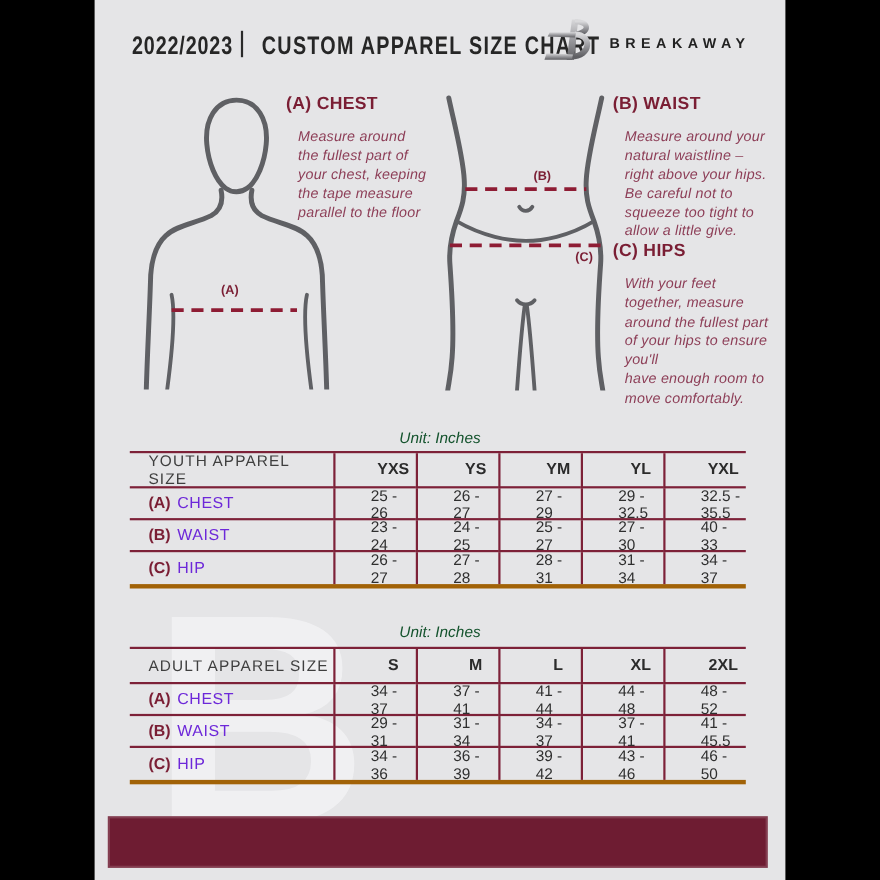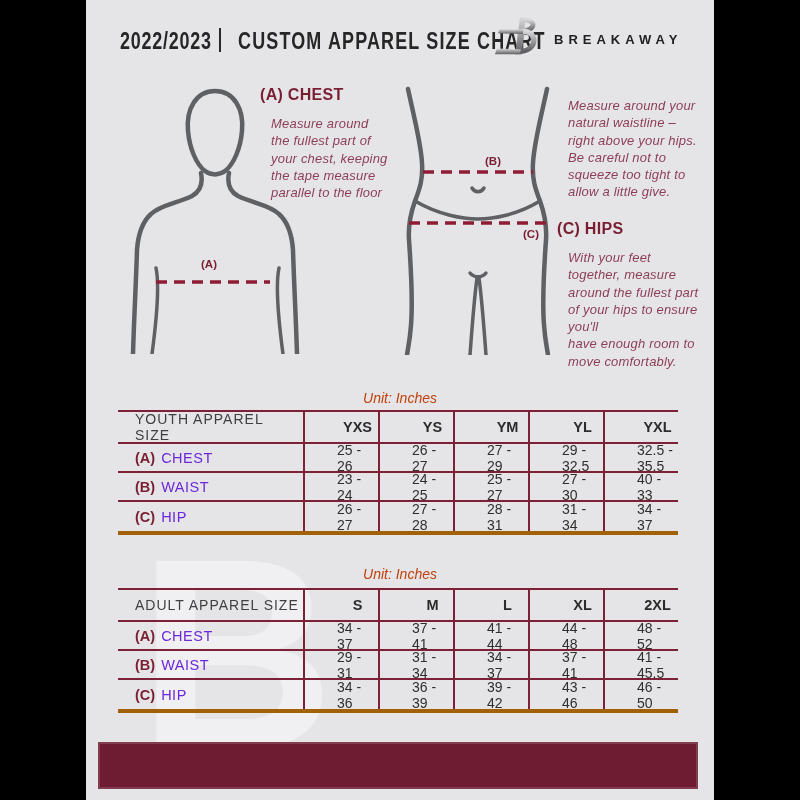--- a/index.html
+++ b/index.html
@@ -27,21 +27,21 @@
   .marker { position:absolute; font-weight:bold; font-size:11.5px; color:#7a1e34; }
   .guide-block { position:absolute; }
   .guide-h { font-weight:bold; font-size:16px; color:#7a1e34; letter-spacing:0.3px; margin:0 0 9px 0; }
   .guide-p { font-style:italic; font-size:13px; line-height:1.33; color:#8d3e57; margin:11px;
              white-space:pre-line; letter-spacing:0.2px; }
 
   
   .tbl-title { position:absolute; left:0; width:628px; text-align:center; font-weight:bold;
                font-size:15.5px; color:#2d2d2d; letter-spacing:0.4px; }
   .tbl-unit  { position:absolute; left:0; width:628px; text-align:center; font-style:italic;
-               font-size:14px; color:#c2410c; }
+               font-size:14px; color:#14532d; }
   .sizetable { position:absolute; left:32px; width:560px; display:grid;
                grid-template-columns:185px 75px 75px 75px 75px 75px;
                grid-template-rows:32px 29px 29px 29px;
                border-top:2px solid #7d2138; border-bottom:4px solid #a16207; }
   .c { border-bottom:2px solid #7d2138; display:flex; align-items:center; justify-content:center;
        font-size:14px; color:#2f2f2f; }
   .c.lr { border-bottom:none; }
   .c.vl { border-left:2px solid #7d2138;padding-left:32px; }
   .c.first { justify-content:flex-start; padding-left:17px; }
   .col-hdr { font-weight:bold; font-size:14.5px; color:#2b2b2b; }
@@ -110,20 +110,21 @@
         <line class="dash" x1="14" y1="138" x2="153" y2="138"></line>
       </svg>
       <span class="marker" style="left:399px; top:155px;">(B)</span>
       <span class="marker" style="left:437px; top:228px;">(C)</span>
 
       <div class="guide-block" style="left:174px; top:86px; width:140px;">
         <p class="guide-h">(A) CHEST</p>
         <p class="guide-p">Measure around the fullest part of your chest, keeping the tape measure parallel to the floor</p>
       </div>
       <div class="guide-block" style="left:471px; top:86px; width:152px;">
+        <p class="guide-h">(B) WAIST</p>
         <p class="guide-p">Measure around your natural waistline – right above your hips. Be careful not to squeeze too tight to allow a little give.</p>
       </div>
       <div class="guide-block" style="left:471px; top:220px; width:154px;">
         <p class="guide-h">(C) HIPS</p>
         <p class="guide-p">With your feet together, measure around the fullest part of your hips to ensure you'll
 have enough room to move comfortably.</p>
       </div>
 
       <div class="tbl-unit" style="top:390px;">Unit: Inches</div>
 

